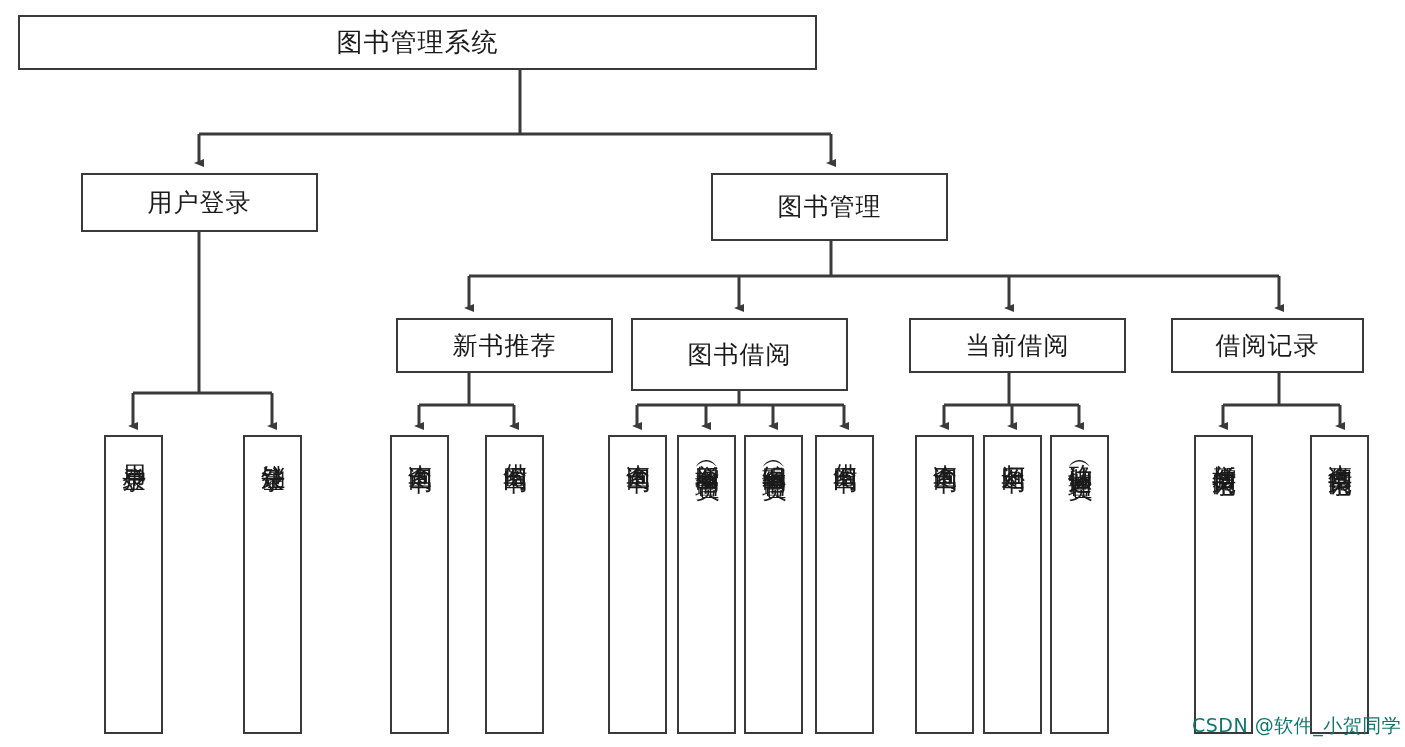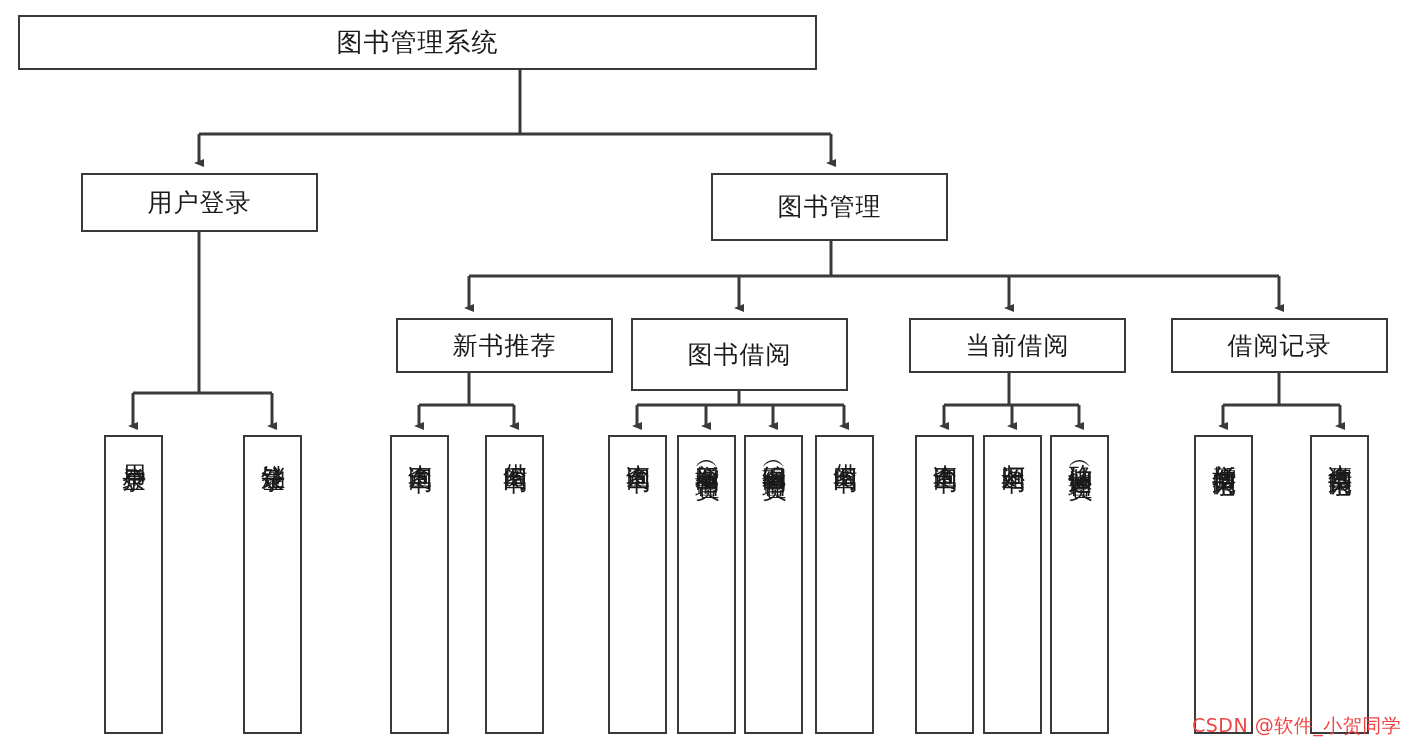--- a/index.html
+++ b/index.html
@@ -54,21 +54,21 @@
     text-orientation: upright;
     font-size: 24px;
     line-height: 1.22;
     letter-spacing: 2px;
     color: #1a1a1a;
     white-space: nowrap;
   }
   .watermark {
     position: absolute;
     font-size: 19px;
-    color: #ef4444;
+    color: #0f766e;
     white-space: nowrap;
     letter-spacing: 0.5px;
   }
 </style>
 </head>
 <body>
 
 <div id="canvas">
 
   <svg class="wires" viewBox="0 0 1405 747" xmlns="http://www.w3.org/2000/svg">
@@ -134,21 +134,21 @@
 
   <div class="node node-h" style="left:361px; top:318px; width:217px; height:55px;margin-left:35px;">
     <span>新书推荐</span>
   </div>
   <div class="node node-h" style="left:631px; top:318px; width:217px; height:73px;">
     <span>图书借阅</span>
   </div>
   <div class="node node-h" style="left:909px; top:318px; width:217px; height:55px;">
     <span>当前借阅</span>
   </div>
-  <div class="node node-h" style="left:1171px; top:318px; width:217px; height:55px;">
+  <div class="node node-h" style="left:1171px; top:318px; width:193px; height:55px;">
     <span>借阅记录</span>
   </div>
 
   <div class="node leaf" style="left:104px; top:435px; width:59px; height:299px;">
     <span class="vtext">用户登录</span>
   </div>
   <div class="node leaf" style="left:243px; top:435px; width:59px; height:299px;">
     <span class="vtext">注销登录</span>
   </div>
 

